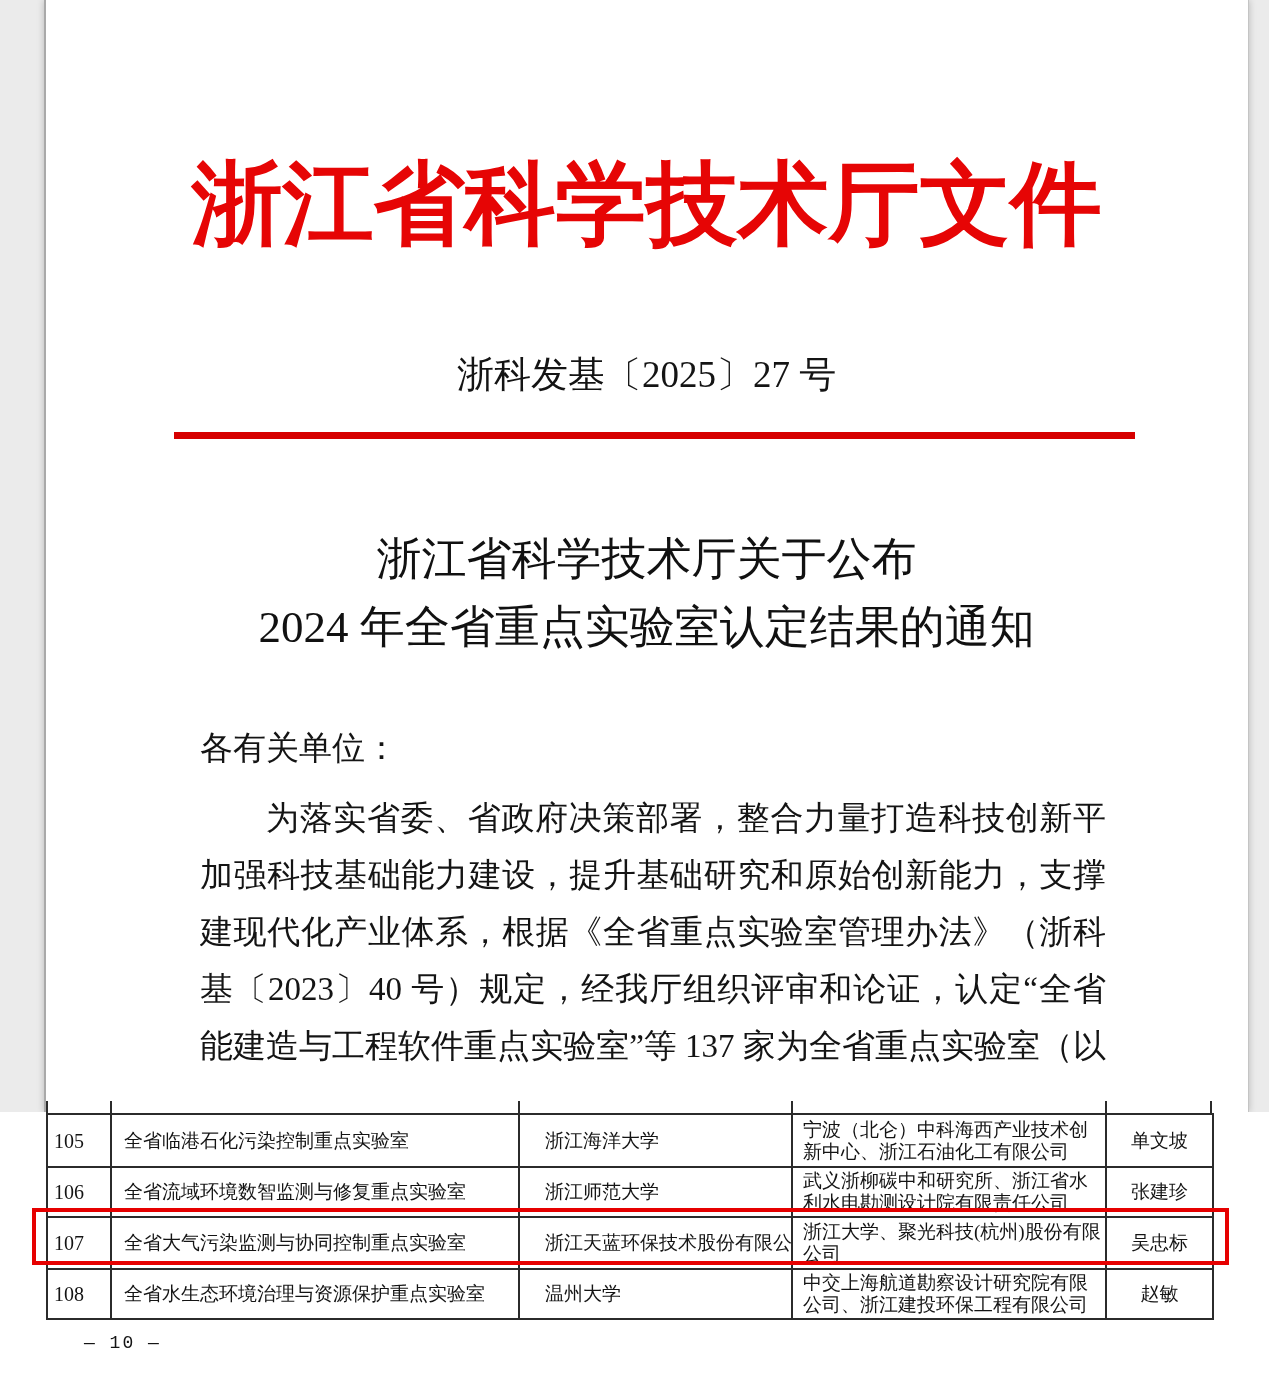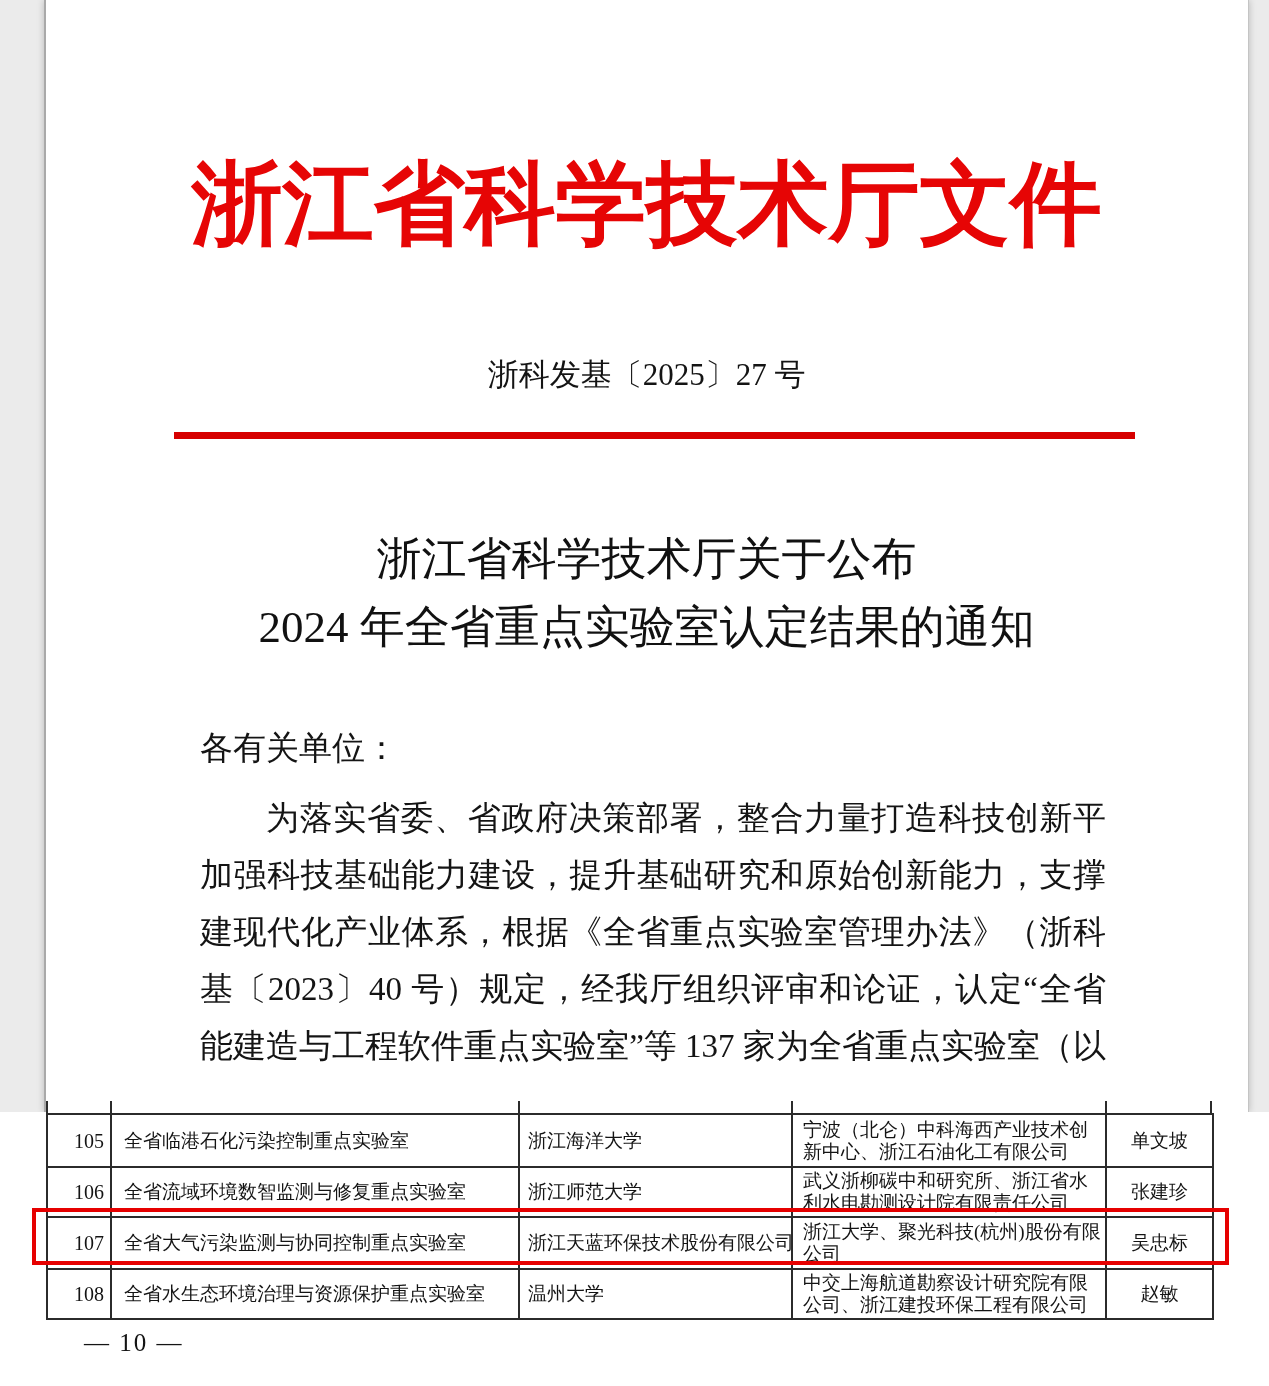--- a/index.html
+++ b/index.html
@@ -27,21 +27,21 @@
     position:absolute;left:44px;top:146px;width:1205px;
     text-align:center;
     font-size:91px;line-height:118px;font-weight:bold;
     color:#e60505;
     letter-spacing:0px;
     white-space:nowrap;
   }
   .doc-number{
     position:absolute;left:44px;top:355px;width:1205px;
     text-align:center;
-    font-size:31px;line-height:40px;
+    font-size:37px;line-height:40px;
     color:#141414;
   }
   .red-rule{
     position:absolute;left:174px;top:432px;width:961px;height:7px;
     background:#d60000;
   }
   .notice-title{
     position:absolute;left:44px;width:1205px;
     text-align:center;
     font-size:45px;line-height:52px;font-weight:normal;
@@ -72,39 +72,40 @@
     width:1166px;
     font-family:"Liberation Serif","DejaVu Serif",serif;
   }
   .labs-table td{
     border:2px solid #2b2b2b;
     font-size:19px;line-height:22px;color:#141414;
     padding:2px 6px;
     vertical-align:middle;
     overflow:hidden;
   }
-  .labs-table td.c-no{text-align:right;font-size:20px;border-radius:10px;}
+  .labs-table td.c-no{text-align:left;font-size:20px;border-radius:10px;}
   .labs-table td.c-lab{padding-left:12px;white-space:nowrap;}
-  .labs-table td.c-host{padding-left:8px;white-space:nowrap;margin-top:45px;}
+  .labs-table td.c-host{padding-left:25px;white-space:nowrap;margin-top:45px;}
   .labs-table td.c-partners{padding-left:10px;padding-right:4px;}
   .labs-table td.c-director{text-align:center;}
   .stub{
     position:absolute;top:1101px;width:2px;height:13px;background:#2b2b2b;
   }
   .highlight-box{
     position:absolute;left:32px;top:1208px;width:1197px;height:57px;
     border:4px solid #e60000;
     box-sizing:border-box;
     background:transparent;
     z-index:6;
   }
   .page-number{
     position:absolute;left:84px;top:1326px;
-    font-size:25px;line-height:34px;color:#141414;
+    font-size:18px;line-height:34px;color:#141414;
     letter-spacing:2px;
+    font-family:Liberation Mono, monospace;
   }
 </style>
 </head>
 <body>
 
 <div class="page"></div>
 <div class="table-band"></div>
 
 <div class="agency-title">浙江省科学技术厅文件</div>
 

